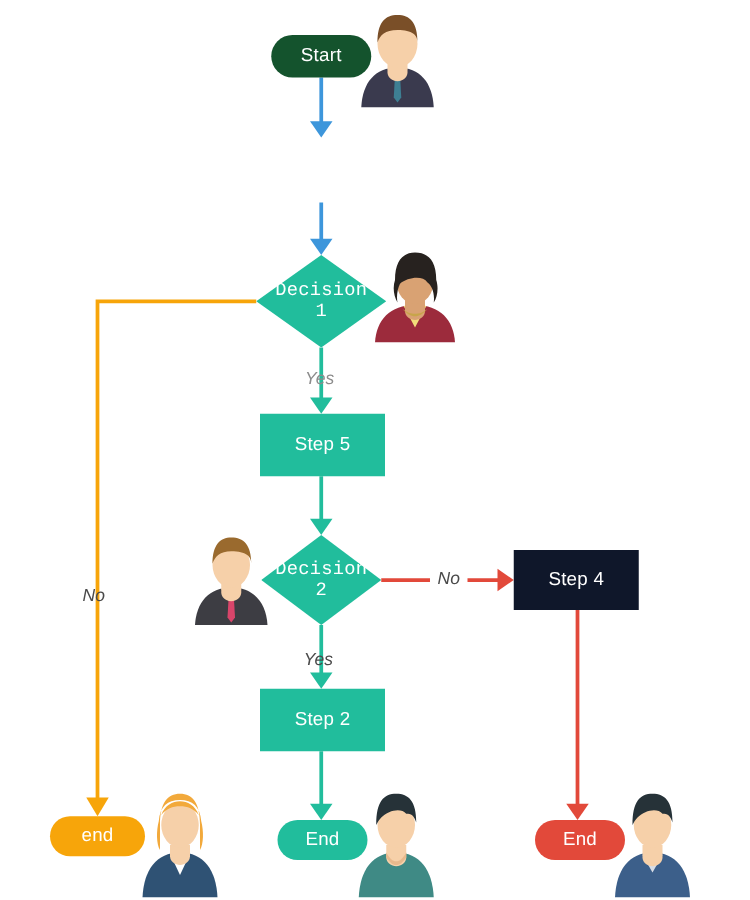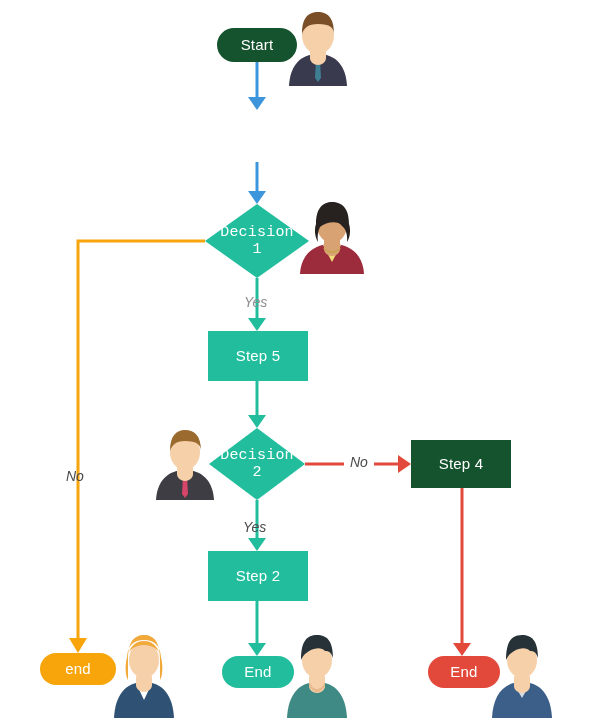--- a/index.html
+++ b/index.html
@@ -148,21 +148,21 @@
     <span class="label">
       <span>Decision</span><br>
       <span>2</span>
     </span>
   </div>
 
   <div class="node rect" id="n-step3" style="left: 208px; top: 551px; width: 100px; height: 50px; background: rgb(33, 189, 156); color: rgb(255, 255, 255);">
     <span class="label">Step 2</span>
   </div>
 
-  <div class="node rect" id="n-step4" style="left: 411px; top: 440px; width: 100px; height: 48px; background: #14532d; color: rgb(255, 255, 255);">
+  <div class="node rect" id="n-step4" style="left: 411px; top: 440px; width: 100px; height: 48px; background: #0f172a; color: rgb(255, 255, 255);">
     <span class="label">Step 4</span>
   </div>
 
   <div class="node pill" id="n-end-orange" style="left: 40px; top: 653px; width: 76px; height: 32px; background: rgb(247, 165, 10); color: rgb(255, 255, 255);">
     <span class="label">end</span>
   </div>
 
   <div class="node pill" id="n-end-teal" style="left: 222px; top: 656px; width: 72px; height: 32px; background: rgb(33, 189, 156); color: rgb(255, 255, 255);">
     <span class="label">End</span>
   </div>

